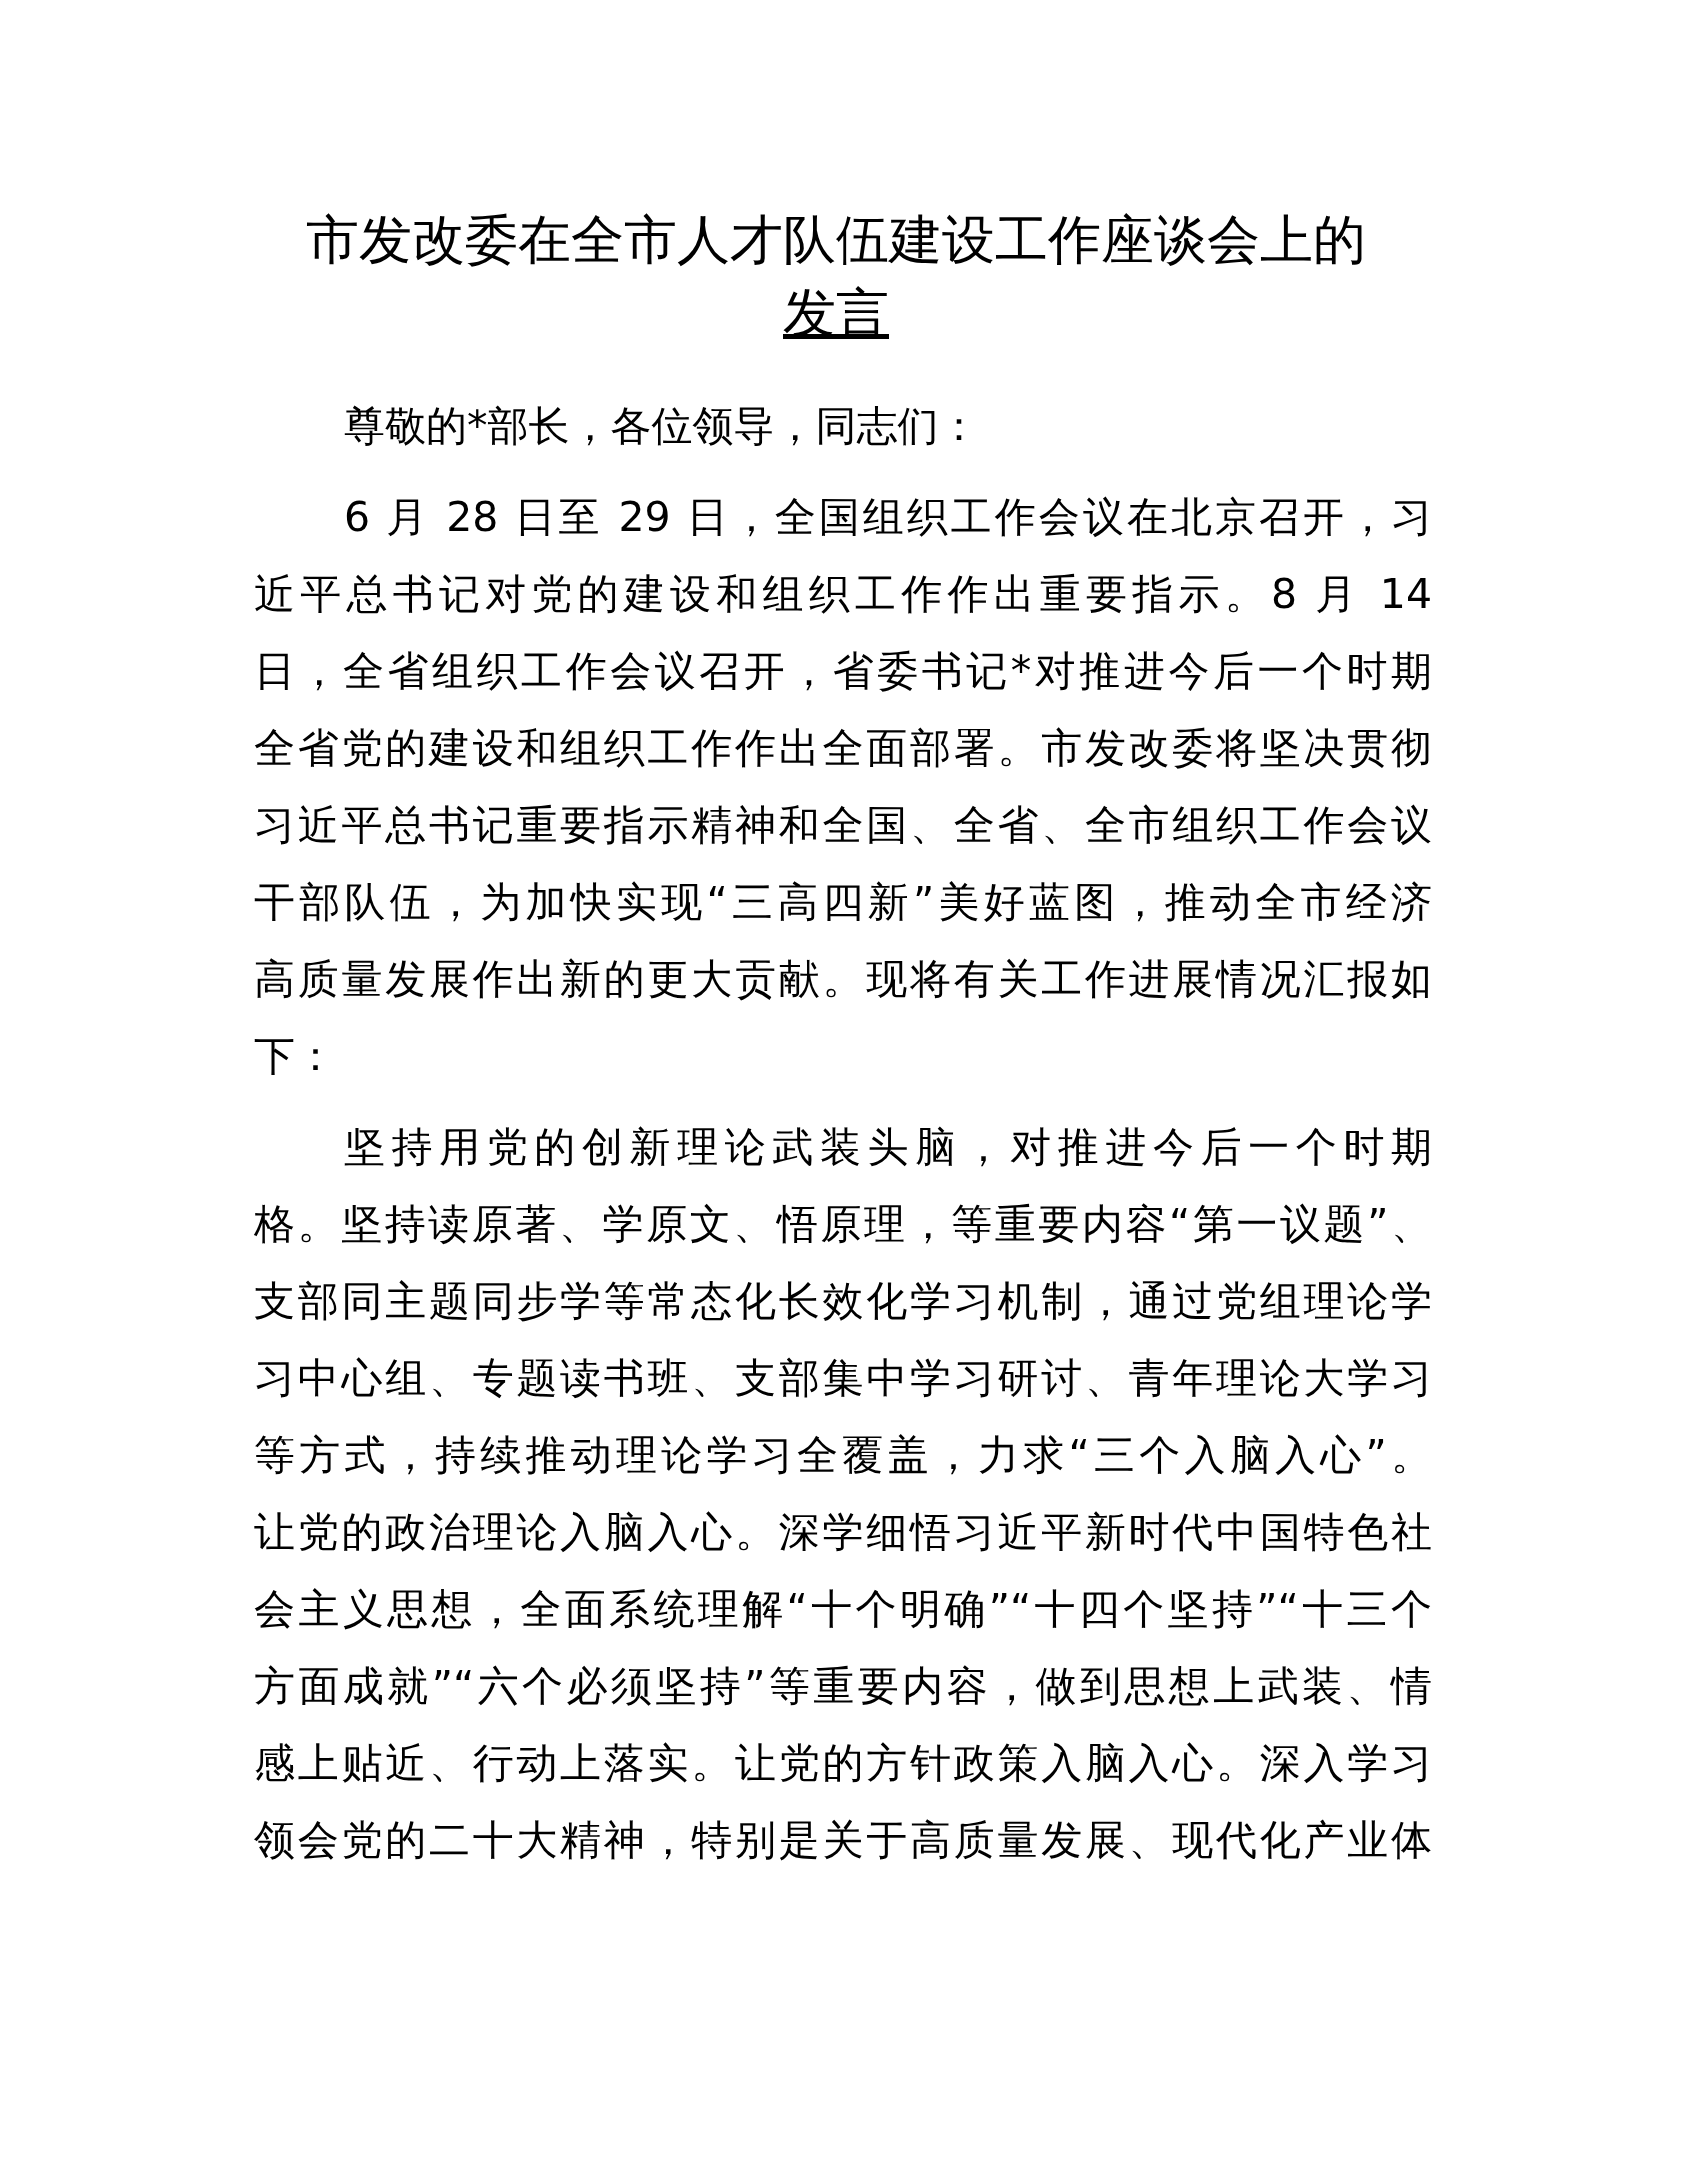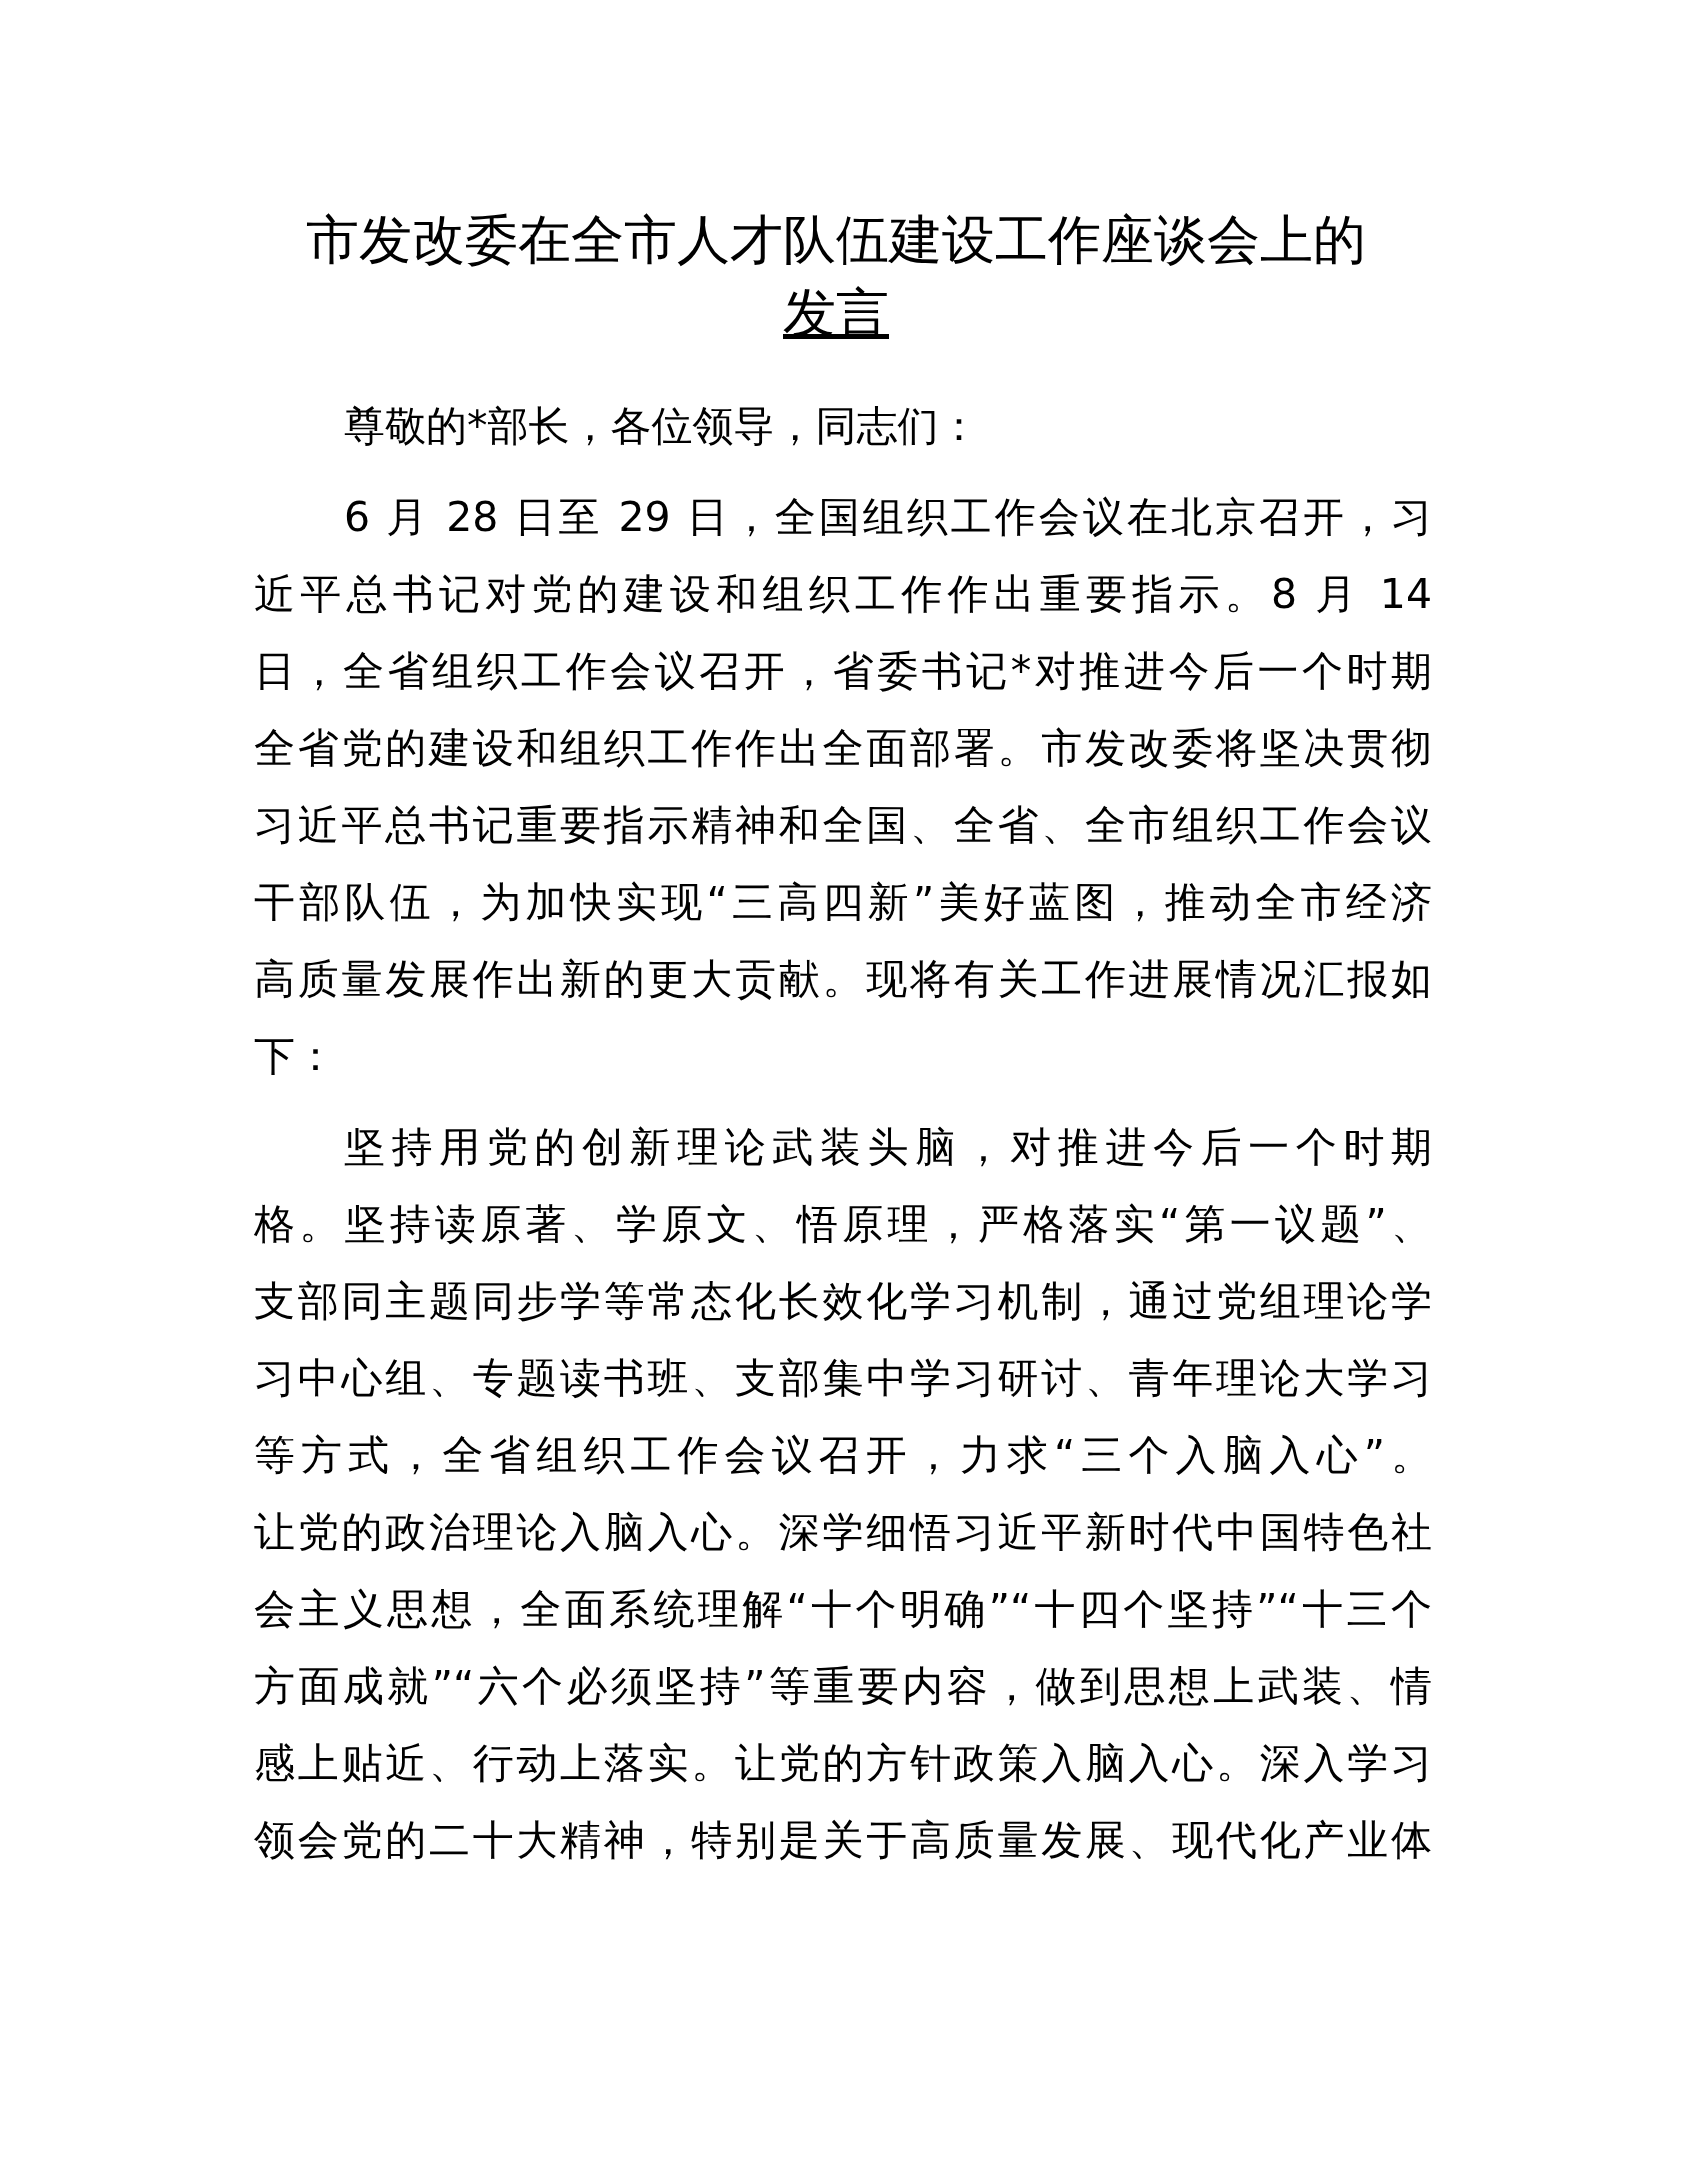--- a/index.html
+++ b/index.html
@@ -85,24 +85,24 @@
       <span class="line">日，全省组织工作会议召开，省委书记*对推进今后一个时期</span>
       <span class="line">全省党的建设和组织工作作出全面部署。市发改委将坚决贯彻</span>
       <span class="line">习近平总书记重要指示精神和全国、全省、全市组织工作会议</span>
       <span class="line">干部队伍，为加快实现“三高四新”美好蓝图，推动全市经济</span>
       <span class="line">高质量发展作出新的更大贡献。现将有关工作进展情况汇报如</span>
       <span class="line last">下：</span>
     </div>
 
     <div class="para-lines">
       <span class="line indent">坚持用党的创新理论武装头脑，对推进今后一个时期</span>
-      <span class="line">格。坚持读原著、学原文、悟原理，严格落实“第一议题”、</span>
+      <span class="line">格。坚持读原著、学原文、悟原理，等重要内容“第一议题”、</span>
       <span class="line">支部同主题同步学等常态化长效化学习机制，通过党组理论学</span>
       <span class="line">习中心组、专题读书班、支部集中学习研讨、青年理论大学习</span>
-      <span class="line">等方式，全省组织工作会议召开，力求“三个入脑入心”。</span>
+      <span class="line">等方式，持续推动理论学习全覆盖，力求“三个入脑入心”。</span>
       <span class="line">让党的政治理论入脑入心。深学细悟习近平新时代中国特色社</span>
       <span class="line">会主义思想，全面系统理解“十个明确”“十四个坚持”“十三个</span>
       <span class="line">方面成就”“六个必须坚持”等重要内容，做到思想上武装、情</span>
       <span class="line">感上贴近、行动上落实。让党的方针政策入脑入心。深入学习</span>
       <span class="line">领会党的二十大精神，特别是关于高质量发展、现代化产业体</span>
     </div>
 
   </div>
 </div>
 

